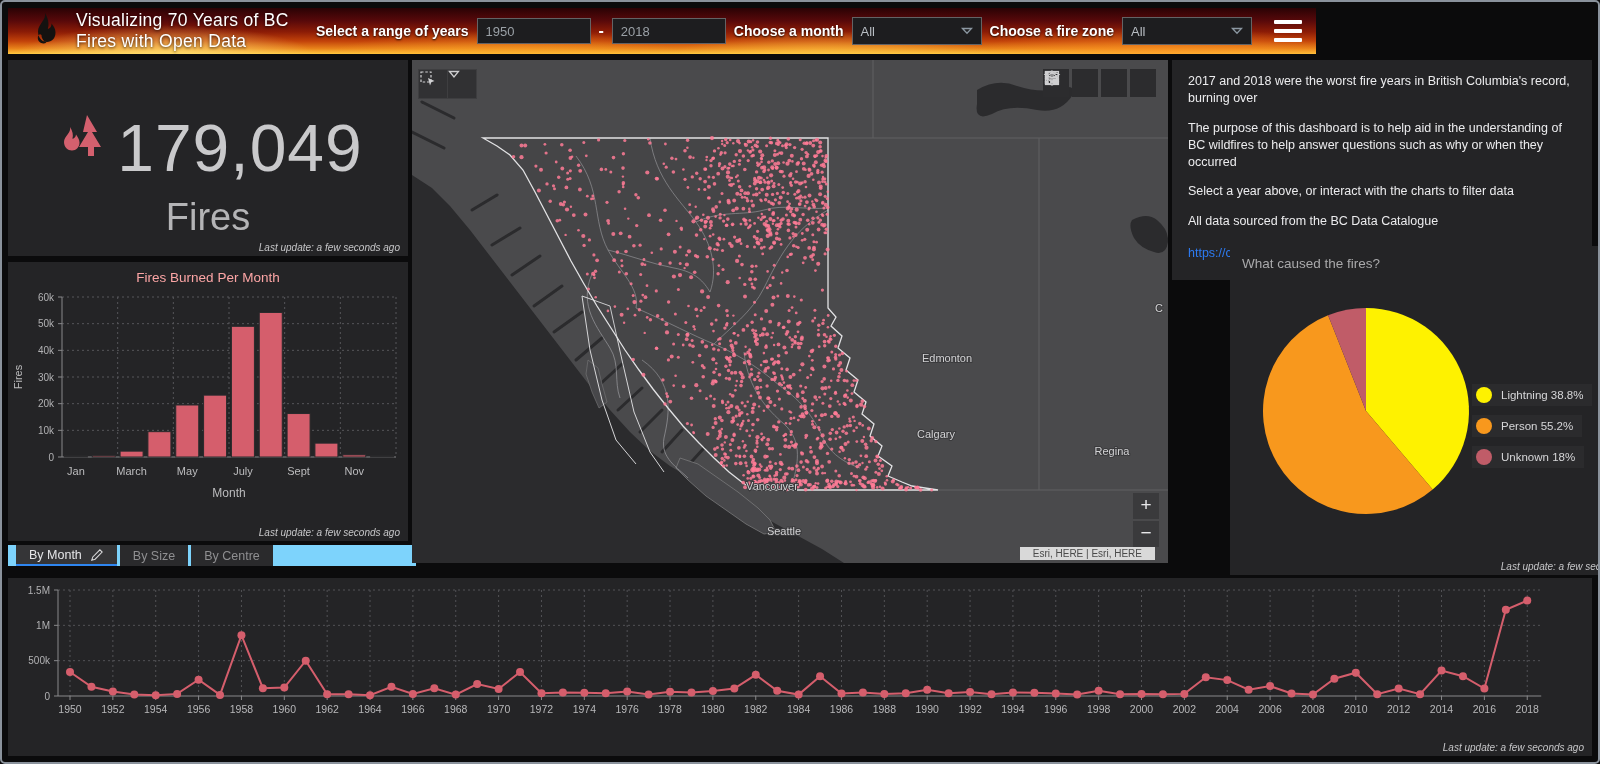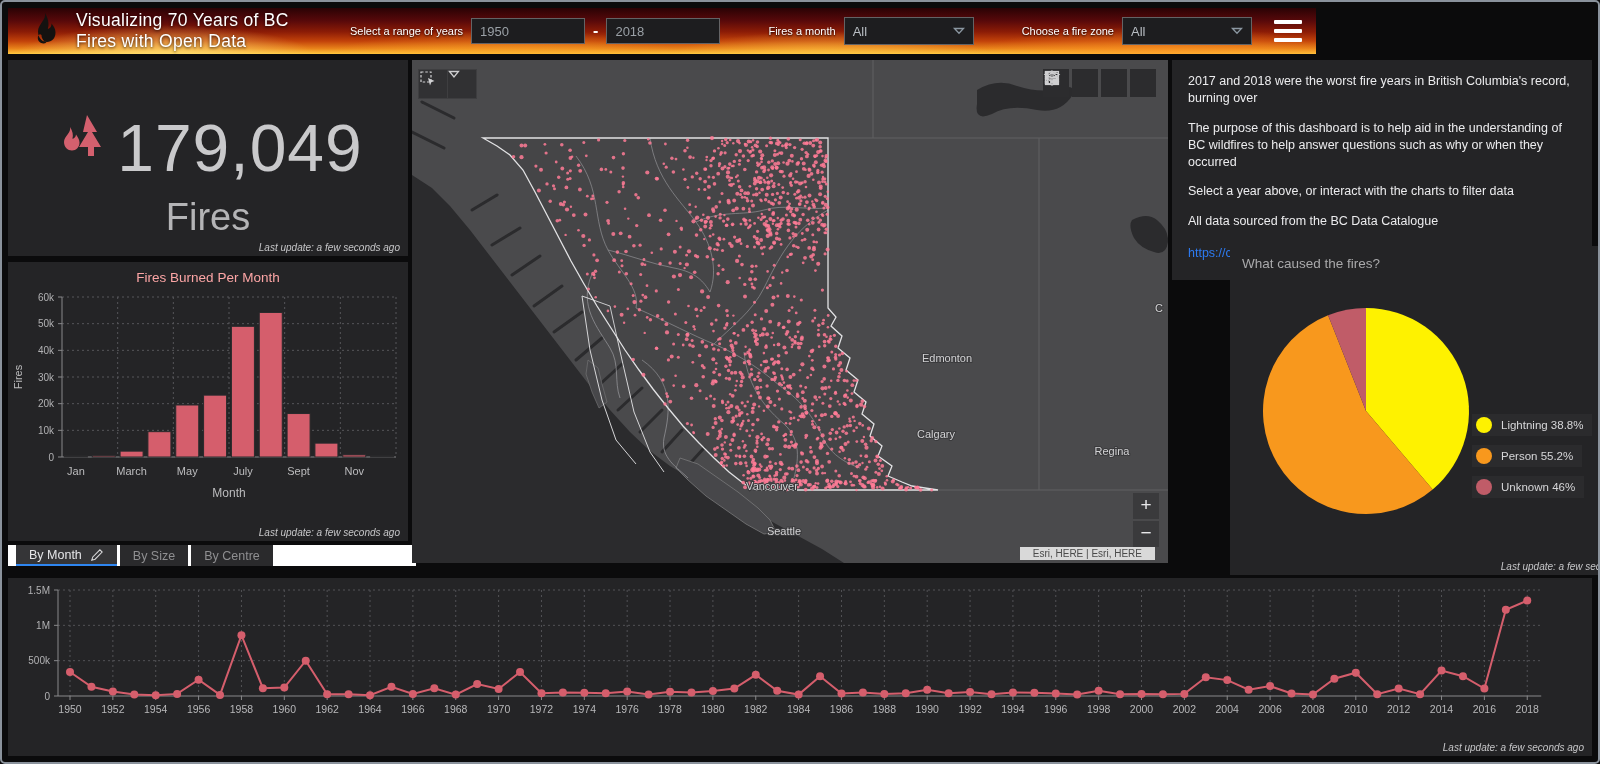--- a/index.html
+++ b/index.html
@@ -11,21 +11,21 @@
   .header{left:8px;top:8px;width:1308px;height:46px;display:flex;align-items:center;
     background:
       radial-gradient(ellipse 260px 60px at 12% 115%, rgba(255,225,120,.95), rgba(255,225,120,0) 60%),
       radial-gradient(ellipse 300px 55px at 38% 125%, rgba(255,170,40,.85), rgba(255,170,40,0) 65%),
       radial-gradient(ellipse 280px 50px at 63% 115%, rgba(255,200,70,.8), rgba(255,200,70,0) 60%),
       radial-gradient(ellipse 320px 60px at 88% 125%, rgba(255,150,35,.9), rgba(255,150,35,0) 65%),
       linear-gradient(180deg,#2a0205 0%,#58090a 28%,#8c1c06 52%,#c2420a 72%,#e8821a 88%,#ffc83e 100%);}
   .flame-logo{width:40px;height:40px;margin-left:16px;flex:0 0 auto;}
   .header-title{color:#fff;font-size:17.5px;margin-left:12px;letter-spacing:.3px;text-shadow:0 1px 3px rgba(0,0,0,.75);}
   .header-controls{margin-left:auto;display:flex;align-items:center;gap:8px;padding-right:14px;}
-  .hdr-label{color:#fff;font-weight:normal;font-size:11px;text-shadow:0 1px 2px rgba(0,0,0,.9);white-space:nowrap;margin-left:40px;}
+  .hdr-label{color:#fff;font-weight:bold;font-size:14px;text-shadow:0 1px 2px rgba(0,0,0,.9);white-space:nowrap;}
   .year-input{width:96px;height:24px;background:#1d1d1f;border:1px solid #636365;color:#9aa0a6;font-size:13px;padding:0 8px;font-family:"Liberation Sans",sans-serif;}
   .dash{color:#fff;font-weight:bold;}
   .select{width:112px;height:26px;background:#1d1d1f;border:1px solid #636365;color:#b9bec4;font-size:13px;display:flex;align-items:center;justify-content:space-between;padding:0 8px;cursor:pointer;}
   .burger{width:28px;height:22px;display:flex;flex-direction:column;justify-content:space-between;margin-left:14px;cursor:pointer;}
   .burger span{display:block;height:4px;background:#fff;border-radius:1px;}
 
   
   .kpi{left:8px;top:60px;width:400px;height:196px;}
   .kpi-row{display:flex;align-items:center;justify-content:center;margin-top:26px;gap:10px;}
   .kpi-value{font-size:66px;color:#c9c9cb;letter-spacing:1px;margin-top:24px;}
@@ -51,21 +51,21 @@
   .attribution{position:absolute;right:13px;bottom:3px;background:#d9d9d9;color:#4a4a4a;font-size:10px;padding:1px 13px;z-index:5;}
 
   
   .info-panel{left:1172px;top:60px;width:420px;height:220px;padding:13px 16px;box-sizing:border-box;}
   .info-panel p{margin:0 0 13px 0;font-size:12.5px;line-height:1.35;color:#ececee;}
   .info-panel a{color:#2d7bf2;font-size:12.5px;text-decoration:none;}
 
   
   .pie-panel{left:1230px;top:246px;width:420px;height:329px;}
   .pie-title{color:#a9a9ab;font-size:13.5px;padding:10px 0 0 12px;}
-  .pie-legend{position:absolute;left:242px;top:138px;margin-top:30px;}
+  .pie-legend{position:absolute;left:242px;top:138px;}
   .legend-item{display:flex;align-items:center;gap:9px;background:#2b2b2d;padding:3px 9px 3px 4px;margin-bottom:9px;width:max-content;}
   .legend-swatch{width:16px;height:16px;border-radius:50%;flex:0 0 auto;}
   .legend-text{font-size:11.5px;color:#d6d6d8;white-space:nowrap;}
 
   
   .line-panel{left:8px;top:578px;width:1584px;height:178px;}
 
   text{font-family:"Liberation Sans",sans-serif;}
 </style>
 </head>
@@ -74,21 +74,21 @@
 <div class="panel header">
   <svg class="flame-logo" viewBox="0 0 40 40">
     <path fill="#141210" d="M21 2 C22.5 9 14 13 14 20.5 C14 27 18.5 31 23 31 C27.5 31 31.5 27.5 31.5 21.5 C31.5 17.5 29.5 15 27.5 12.5 C27.7 16 25.3 17.6 23.8 17.8 C25.5 13.5 24 7 21 2 Z M17.5 24 C17.5 28 20 30.5 22.5 31.5 C19 34 13.5 31.5 13.8 26.5 C14 23.8 16 22 17.5 24 Z"></path>
   </svg>
   <div class="header-title">Visualizing 70 Years of BC Fires with Open Data</div>
   <div class="header-controls">
     <span class="hdr-label">Select a range of years</span>
     <input class="year-input" value="1950" style="">
     <span class="dash">-</span>
     <input class="year-input" value="2018" style="">
-    <span class="hdr-label">Fires a month</span>
+    <span class="hdr-label">Choose a month</span>
     <div class="select">
       <span>All</span>
       <svg width="12" height="8" viewBox="0 0 12 8">
           <path d="M1.5 1.5 L6 6.2 L10.5 1.5 Z" fill="none" stroke="#8b97a1" stroke-width="1.3"></path>
         </svg>
     </div>
     <span class="hdr-label">Choose a fire zone</span>
     <div class="select">
       <span>All</span>
       <svg width="12" height="8" viewBox="0 0 12 8">
@@ -165,21 +165,21 @@
       <text x="179.24999999999997" y="190" fill="#bcbcbe" font-size="11" text-anchor="middle">May</text>
       <text x="234.91666666666666" y="190" fill="#bcbcbe" font-size="11" text-anchor="middle">July</text>
       <text x="290.5833333333333" y="190" fill="#bcbcbe" font-size="11" text-anchor="middle">Sept</text>
       <text x="346.25" y="190" fill="#bcbcbe" font-size="11" text-anchor="middle">Nov</text>
       <text x="221" y="212" fill="#bcbcbe" font-size="12" text-anchor="middle">Month</text>
       <text x="0" y="0" fill="#bcbcbe" font-size="11" text-anchor="middle" transform="translate(14,92) rotate(-90)">Fires</text>
     </svg>
   <div class="last-update">Last update: a few seconds ago</div>
 </div>
 
-<div class="tabs panel" style="background:#ffffff;">
+<div class="tabs panel" style="background:#7dd3fc;">
   <div class="tab active">
     <span>By Month</span>
     <svg width="14" height="14" viewBox="0 0 16 16">
         <path d="M2 14 L3.2 10.2 L11.3 2.1 L13.9 4.7 L5.8 12.8 Z M11.3 2.1 L13.9 4.7" fill="none" stroke="#d8d8da" stroke-width="1.2"></path>
       </svg>
   </div>
   <div class="tab">
       <span>By Size</span>
     </div>
   <div class="tab">
@@ -1751,21 +1751,21 @@
       <div class="legend-item">
         <span class="legend-swatch" style="background: rgb(254, 242, 0);"></span>
         <span class="legend-text">Lightning  38.8%</span>
       </div>
       <div class="legend-item">
         <span class="legend-swatch" style="background: rgb(248, 152, 29);"></span>
         <span class="legend-text">Person  55.2%</span>
       </div>
       <div class="legend-item">
         <span class="legend-swatch" style="background: rgb(192, 92, 104);"></span>
-        <span class="legend-text">Unknown  46%</span>
+        <span class="legend-text">Unknown  18%</span>
       </div>
     </div>
   <div class="last-update">Last update: a few seconds ago</div>
 </div>
 
 <div class="panel line-panel">
   <svg id="lineSvg" width="1584" height="158">
       <text x="42" y="121.5" fill="#b2b2b4" font-size="10" text-anchor="end">0</text>
       <line x1="46" x2="50" y1="118" y2="118" stroke="#88888a"></line>
       <line x1="50" x2="1533.24" y1="82.66666666666667" y2="82.66666666666667" stroke="#525256" stroke-width="1" stroke-dasharray="2 3"></line>

